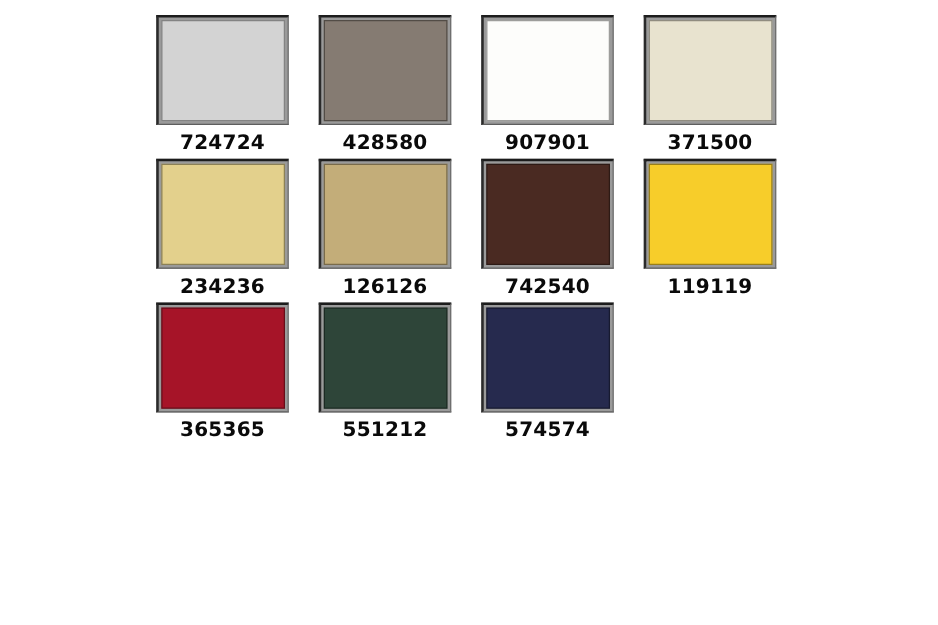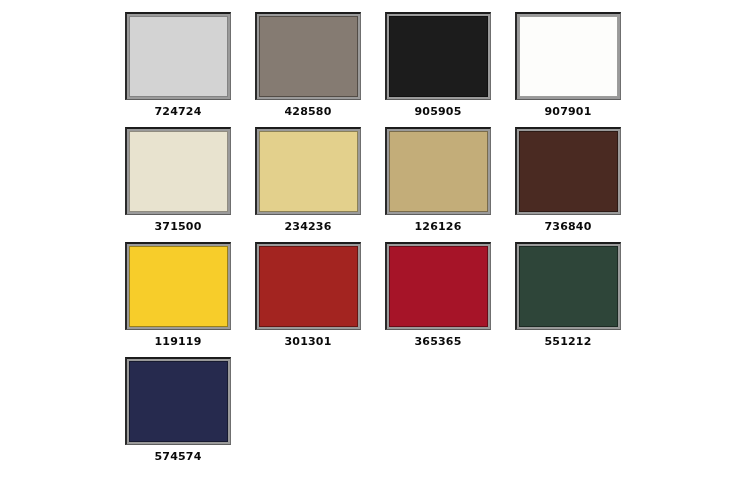--- a/index.html
+++ b/index.html
@@ -59,21 +59,21 @@
   .swatch-color {
     width: 100%;
     height: 100%;
     box-sizing: border-box;
     border: 1px solid rgba(0, 0, 0, 0.38);
   }
 
   .swatch-label {
     margin-top: 6px;
     font-family: "DejaVu Sans", sans-serif;
-    font-size: 11px;
+    font-size: 16px;
     font-weight: bold;
     letter-spacing: 0.2px;
     color: #0a0a0a;
     text-align: center;
     line-height: 1;
     white-space: nowrap;
   }
 </style>
 </head>
 <body style="background: rgb(255, 255, 255);">
@@ -88,26 +88,20 @@
       <div class="swatch-label">724724</div>
     </div>
 
     <div class="swatch-cell">
       <div class="swatch-frame">
         <div class="swatch-color" style="background-color: rgb(133, 123, 114);"></div>
       </div>
       <div class="swatch-label">428580</div>
     </div>
 
-    <div class="swatch-cell">
-      <div class="swatch-frame">
-        <div class="swatch-color" style="background-color: rgb(28, 28, 28);"></div>
-      </div>
-      <div class="swatch-label">905905</div>
-    </div>
 
     <div class="swatch-cell">
       <div class="swatch-frame">
         <div class="swatch-color" style="background-color: rgb(253, 253, 251);"></div>
       </div>
       <div class="swatch-label">907901</div>
     </div>
 
     <div class="swatch-cell">
       <div class="swatch-frame">
@@ -127,36 +121,30 @@
       <div class="swatch-frame">
         <div class="swatch-color" style="background-color: rgb(195, 173, 121);"></div>
       </div>
       <div class="swatch-label">126126</div>
     </div>
 
     <div class="swatch-cell">
       <div class="swatch-frame">
         <div class="swatch-color" style="background-color: rgb(74, 42, 34);"></div>
       </div>
-      <div class="swatch-label">736840</div>
+      <div class="swatch-label">742540</div>
     </div>
 
     <div class="swatch-cell">
       <div class="swatch-frame">
         <div class="swatch-color" style="background-color: rgb(247, 205, 42);"></div>
       </div>
       <div class="swatch-label">119119</div>
     </div>
 
-    <div class="swatch-cell">
-      <div class="swatch-frame">
-        <div class="swatch-color" style="background-color: rgb(163, 36, 32);"></div>
-      </div>
-      <div class="swatch-label">301301</div>
-    </div>
 
     <div class="swatch-cell">
       <div class="swatch-frame">
         <div class="swatch-color" style="background-color: rgb(166, 20, 40);"></div>
       </div>
       <div class="swatch-label">365365</div>
     </div>
 
     <div class="swatch-cell">
       <div class="swatch-frame">

